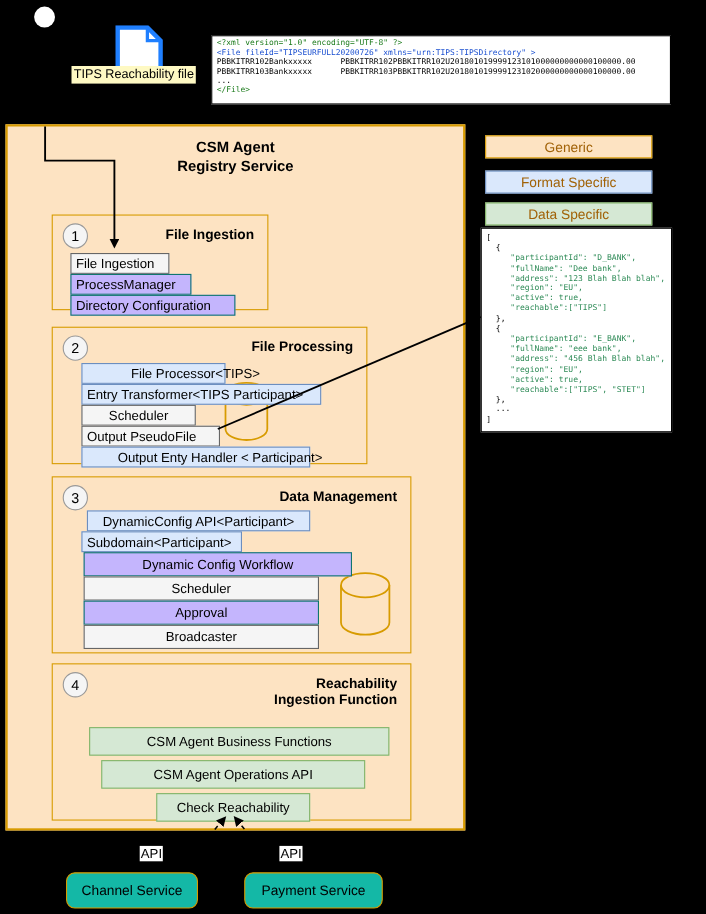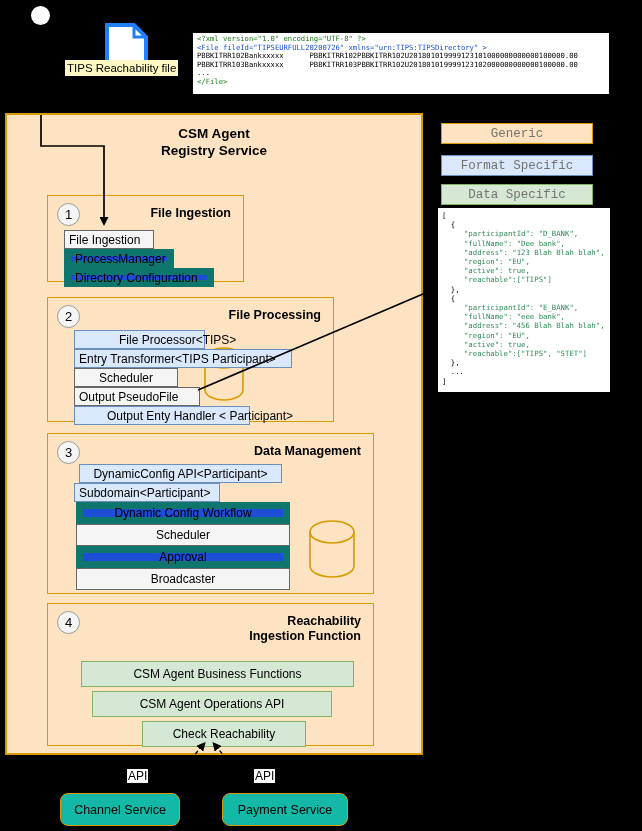--- a/index.html
+++ b/index.html
@@ -42,21 +42,21 @@
     overflow: hidden; white-space: pre;
   }
   .xml-tag { color: #1a7a1a; }
   .xml-attr { color: #1a4fd0; }
   .xml-txt { color: #000000; }
 
   
   .legend-box {
     width: 152px; height: 21px;
     display: flex; align-items: center; justify-content: center;
-    font-size: 12.5px; color: #737373; font-family: Liberation Mono, monospace;
+    font-size: 12.5px; color: #a16207;
   }
   #legend-generic { left: 441px; top: 123px;
     background: #fde3c2; border: 1px solid #d79b00; }
   #legend-format  { left: 441px; top: 155px;
     background: #dae8fc; border: 1px solid #6c8ebf; }
   #legend-data    { left: 441px; top: 184px;
     background: #d5e8d4; border: 1px solid #82b366; }
 
   
   #json-block {
@@ -103,21 +103,21 @@
   
   .cbox {
     position: absolute;
     height: 19px;
     display: flex; align-items: center;
     font-size: 12px; color: #000000;
     padding: 0 4px;
     white-space: nowrap;
   }
   .cbox.center { justify-content: center; text-align: center; }
-  .c-orange { background: #1d4ed8; border: 7px solid #0f766e; }
+  .c-orange { background: #c4b5fd; border: 1px solid #0f766e; }
   .c-blue   { background: #dae8fc; border: 1px solid #6c8ebf; }
   .c-green  { background: #d5e8d4; border: 1px solid #82b366; }
   .c-grey   { background: #f5f5f5; border: 1px solid #666666; }
 
   .cbox.tall { height: 22px; }
   .cbox.xtall { height: 26px; }
 
   
   .cyl { position: absolute; }
 
@@ -226,41 +226,41 @@
       </div>
       <div class="cbox c-blue" style="left:26px; top:51px; width:218px;">
         <span>Entry Transformer&lt;TIPS Participant&gt;</span>
       </div>
       <div class="cbox c-grey center" style="left:26px; top:70px; width:104px;">
         <span>Scheduler</span>
       </div>
       <div class="cbox c-grey" style="left:26px; top:89px; width:126px;">
         <span>Output PseudoFile</span>
       </div>
-      <div class="cbox c-blue" style="left:26px; top:108px; width:176px;padding-left:32px;">
+      <div class="cbox c-blue" style="left:26px; top:108px; width:208px;padding-left:32px;">
         <span>Output Enty Handler &lt; Participant&gt;</span>
       </div>
     </div>
 
     <div class="section" style="left:40px; top:318px; width:327px; height:161px;">
       <div class="sec-badge">3</div>
       <div class="sec-title">Data Management</div>
 
       <svg class="cyl" style="left:258px; top:85px;" width="52" height="62" viewBox="0 0 52 62">
         <path d="M4 13 V47 A22 11 0 0 0 48 47 V13" fill="none" stroke="#d79b00" stroke-width="1.6"></path>
         <ellipse cx="26" cy="13" rx="22" ry="11" fill="none" stroke="#d79b00" stroke-width="1.6"></ellipse>
       </svg>
 
       <div class="cbox c-blue center" style="left:31px; top:30px; width:203px;">
         <span>DynamicConfig API&lt;Participant&gt;</span>
       </div>
       <div class="cbox c-blue" style="left:26px; top:49px; width:146px;">
         <span>Subdomain&lt;Participant&gt;</span>
       </div>
-      <div class="cbox c-orange center tall" style="left:28px; top:68px; width:214px;">
+      <div class="cbox c-orange center tall" style="left:28px; top:68px; width:244px;">
         <span>Dynamic Config Workflow</span>
       </div>
       <div class="cbox c-grey center tall" style="left:28px; top:90px; width:214px;">
         <span>Scheduler</span>
       </div>
       <div class="cbox c-orange center tall" style="left:28px; top:112px; width:214px;">
         <span>Approval</span>
       </div>
       <div class="cbox c-grey center tall" style="left:28px; top:134px; width:214px;">
         <span>Broadcaster</span>
@@ -273,21 +273,21 @@
         <div>Reachability</div>
         <div>Ingestion Function</div>
       </div>
 
       <div class="cbox c-green center xtall" style="left:33px; top:57px; width:273px;">
         <span>CSM Agent Business Functions</span>
       </div>
       <div class="cbox c-green center xtall" style="left:44px; top:87px; width:240px;">
         <span>CSM Agent Operations API</span>
       </div>
-      <div class="cbox c-green center xtall" style="left:94px; top:117px; width:164px;">
+      <div class="cbox c-green center xtall" style="left:94px; top:117px; width:140px;">
         <span>Check Reachability</span>
       </div>
     </div>
   </div>
 
   <div class="abs api-label" style="left:127px; top:769px;">API</div>
   <div class="abs api-label" style="left:254px; top:769px;">API</div>
 
   <div class="abs svc" style="left:60px; top:793px; width:120px;">
     <span>Channel Service</span>

